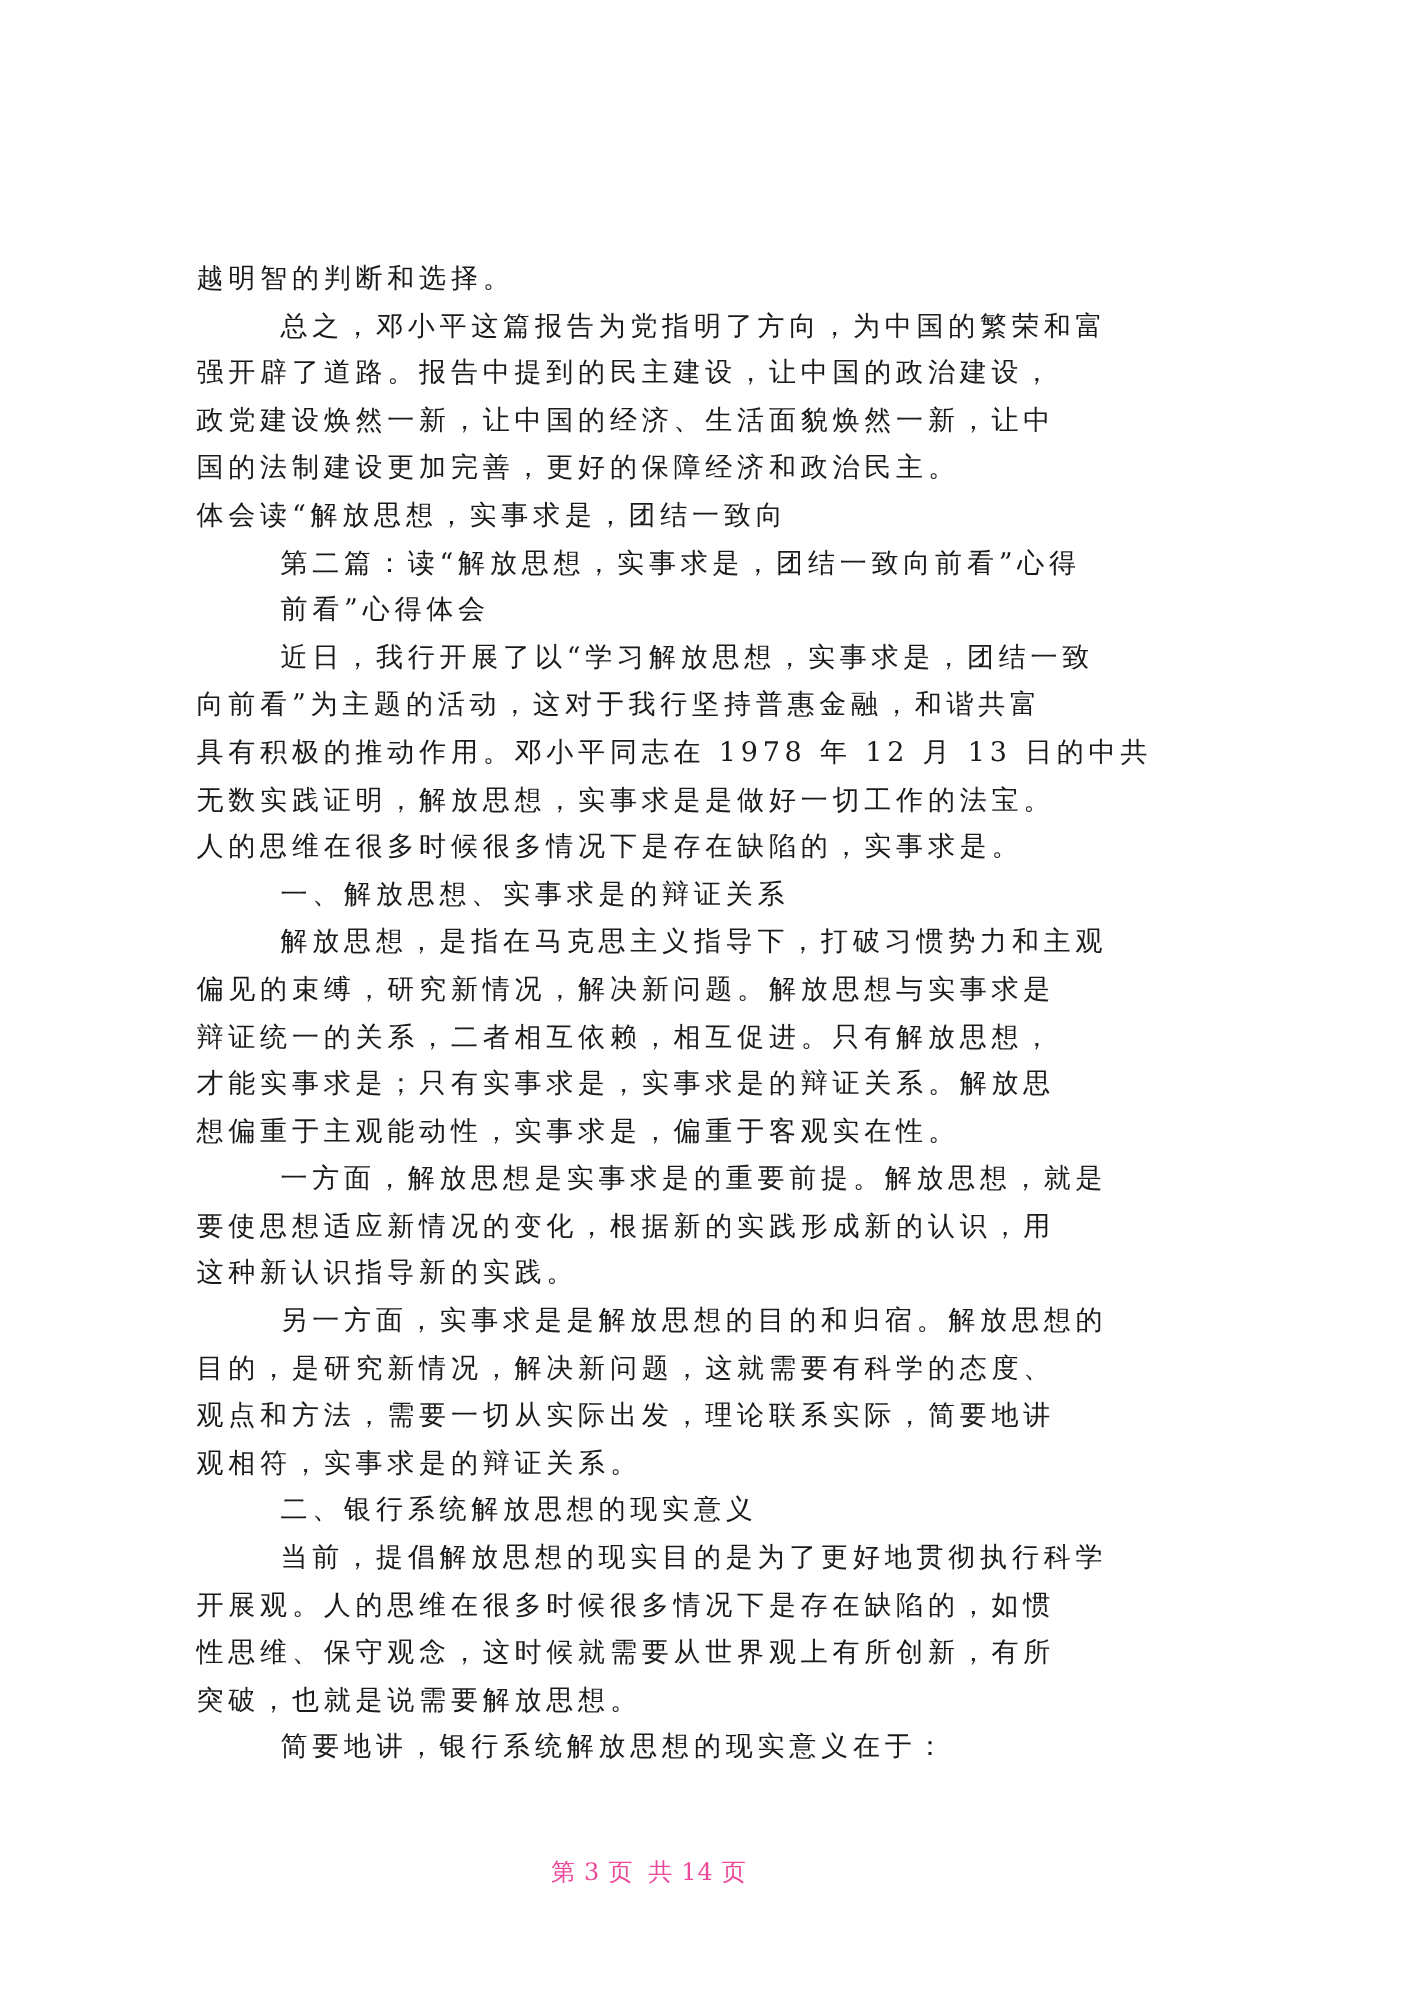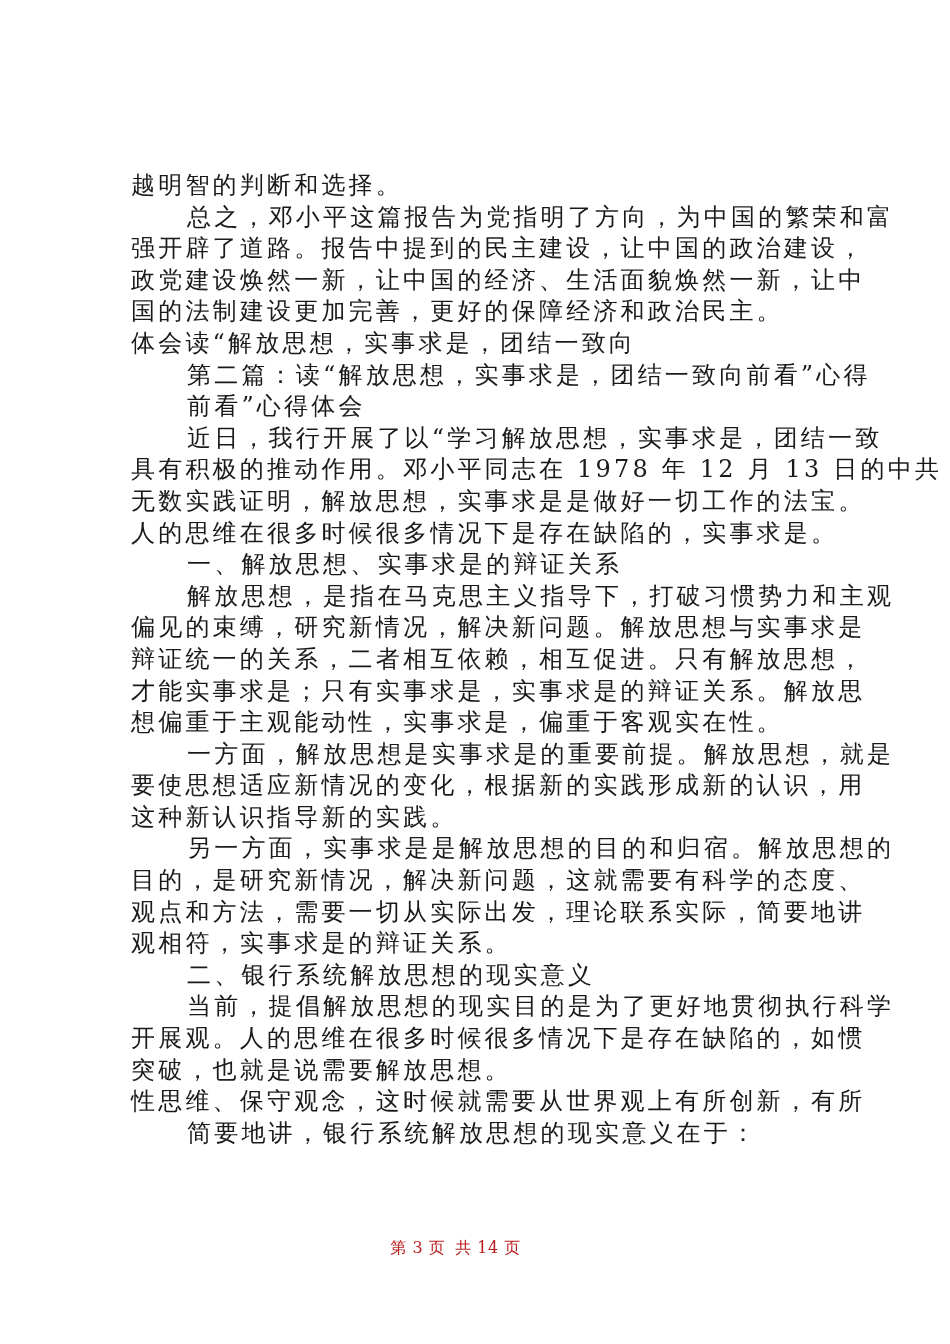--- a/index.html
+++ b/index.html
@@ -24,75 +24,75 @@
     }
     .content {
       position: absolute;
       left: 131px;
       top: 170px;
       width: 704px;
     }
     .line {
       height: 31.6px;
       line-height: 31.6px;
-      font-size: 24px;
+      font-size: 18px;
       letter-spacing: 3.2px;
       white-space: nowrap;
     }
     .indent {
       padding-left: 56px;
     }
     .footer {
       position: absolute;
       left: 0;
       top: 1238px;
       width: 865px;
       text-align: center;
       font-size: 16px;
-      color: #b91c1c;
+      color: #ec4899;
       letter-spacing: 0.5px;
-      margin-left: 23px;
     }
     .footer span { display: inline-block; }
     .footer .gap { width: 10px; }
   </style>
 </head>
 <body>
 
 <div class="page">
   <div class="content" id="content">
       <div class="line">越明智的判断和选择。</div>
       <div class="line indent">总之，邓小平这篇报告为党指明了方向，为中国的繁荣和富</div>
       <div class="line">强开辟了道路。报告中提到的民主建设，让中国的政治建设，</div>
       <div class="line">政党建设焕然一新，让中国的经济、生活面貌焕然一新，让中</div>
       <div class="line">国的法制建设更加完善，更好的保障经济和政治民主。</div>
       <div class="line">体会读“解放思想，实事求是，团结一致向</div>
       <div class="line indent">第二篇：读“解放思想，实事求是，团结一致向前看”心得</div>
       <div class="line indent">前看”心得体会</div>
       <div class="line indent">近日，我行开展了以“学习解放思想，实事求是，团结一致</div>
+      <div class="line">向前看”为主题的活动，这对于我行坚持普惠金融，和谐共富</div>
       <div class="line">具有积极的推动作用。邓小平同志在 1978 年 12 月 13 日的中共</div>
       <div class="line">无数实践证明，解放思想，实事求是是做好一切工作的法宝。</div>
       <div class="line">人的思维在很多时候很多情况下是存在缺陷的，实事求是。</div>
       <div class="line indent">一、解放思想、实事求是的辩证关系</div>
       <div class="line indent">解放思想，是指在马克思主义指导下，打破习惯势力和主观</div>
       <div class="line">偏见的束缚，研究新情况，解决新问题。解放思想与实事求是</div>
       <div class="line">辩证统一的关系，二者相互依赖，相互促进。只有解放思想，</div>
       <div class="line">才能实事求是；只有实事求是，实事求是的辩证关系。解放思</div>
       <div class="line">想偏重于主观能动性，实事求是，偏重于客观实在性。</div>
       <div class="line indent">一方面，解放思想是实事求是的重要前提。解放思想，就是</div>
       <div class="line">要使思想适应新情况的变化，根据新的实践形成新的认识，用</div>
       <div class="line">这种新认识指导新的实践。</div>
       <div class="line indent">另一方面，实事求是是解放思想的目的和归宿。解放思想的</div>
       <div class="line">目的，是研究新情况，解决新问题，这就需要有科学的态度、</div>
       <div class="line">观点和方法，需要一切从实际出发，理论联系实际，简要地讲</div>
       <div class="line">观相符，实事求是的辩证关系。</div>
       <div class="line indent">二、银行系统解放思想的现实意义</div>
       <div class="line indent">当前，提倡解放思想的现实目的是为了更好地贯彻执行科学</div>
       <div class="line">开展观。人的思维在很多时候很多情况下是存在缺陷的，如惯</div>
+      <div class="line">性思维、保守观念，这时候就需要从世界观上有所创新，有所</div>
       <div class="line">突破，也就是说需要解放思想。</div>
-      <div class="line">性思维、保守观念，这时候就需要从世界观上有所创新，有所</div>
       <div class="line indent">简要地讲，银行系统解放思想的现实意义在于：</div>
     </div>
 
   <div class="footer">
     <span>第 3 页</span><span class="gap"></span><span>共 14 页</span>
   </div>
 </div>
 
 </body></html>

